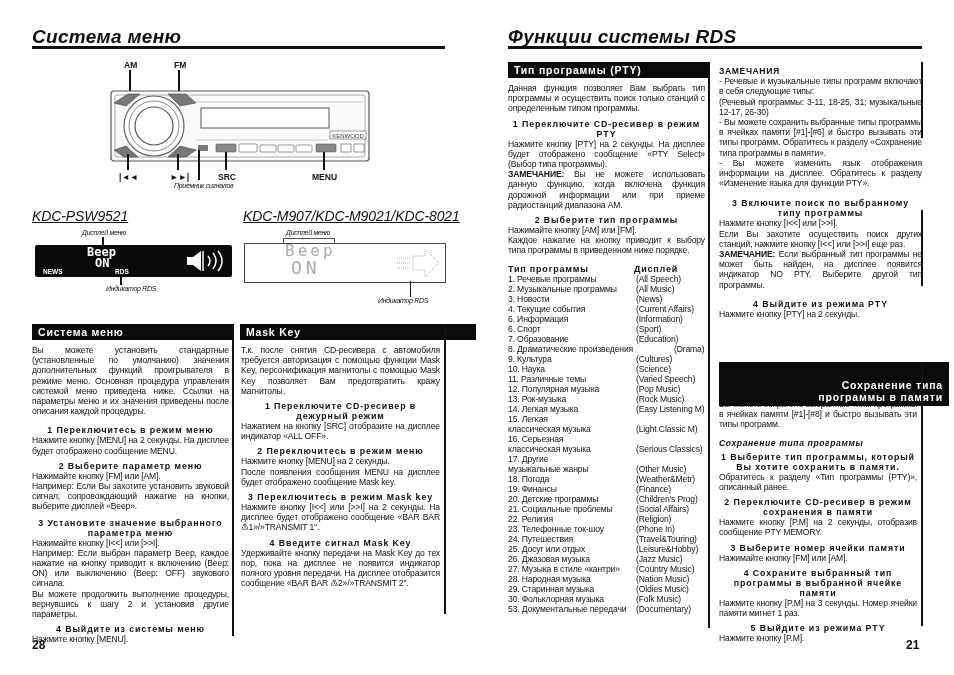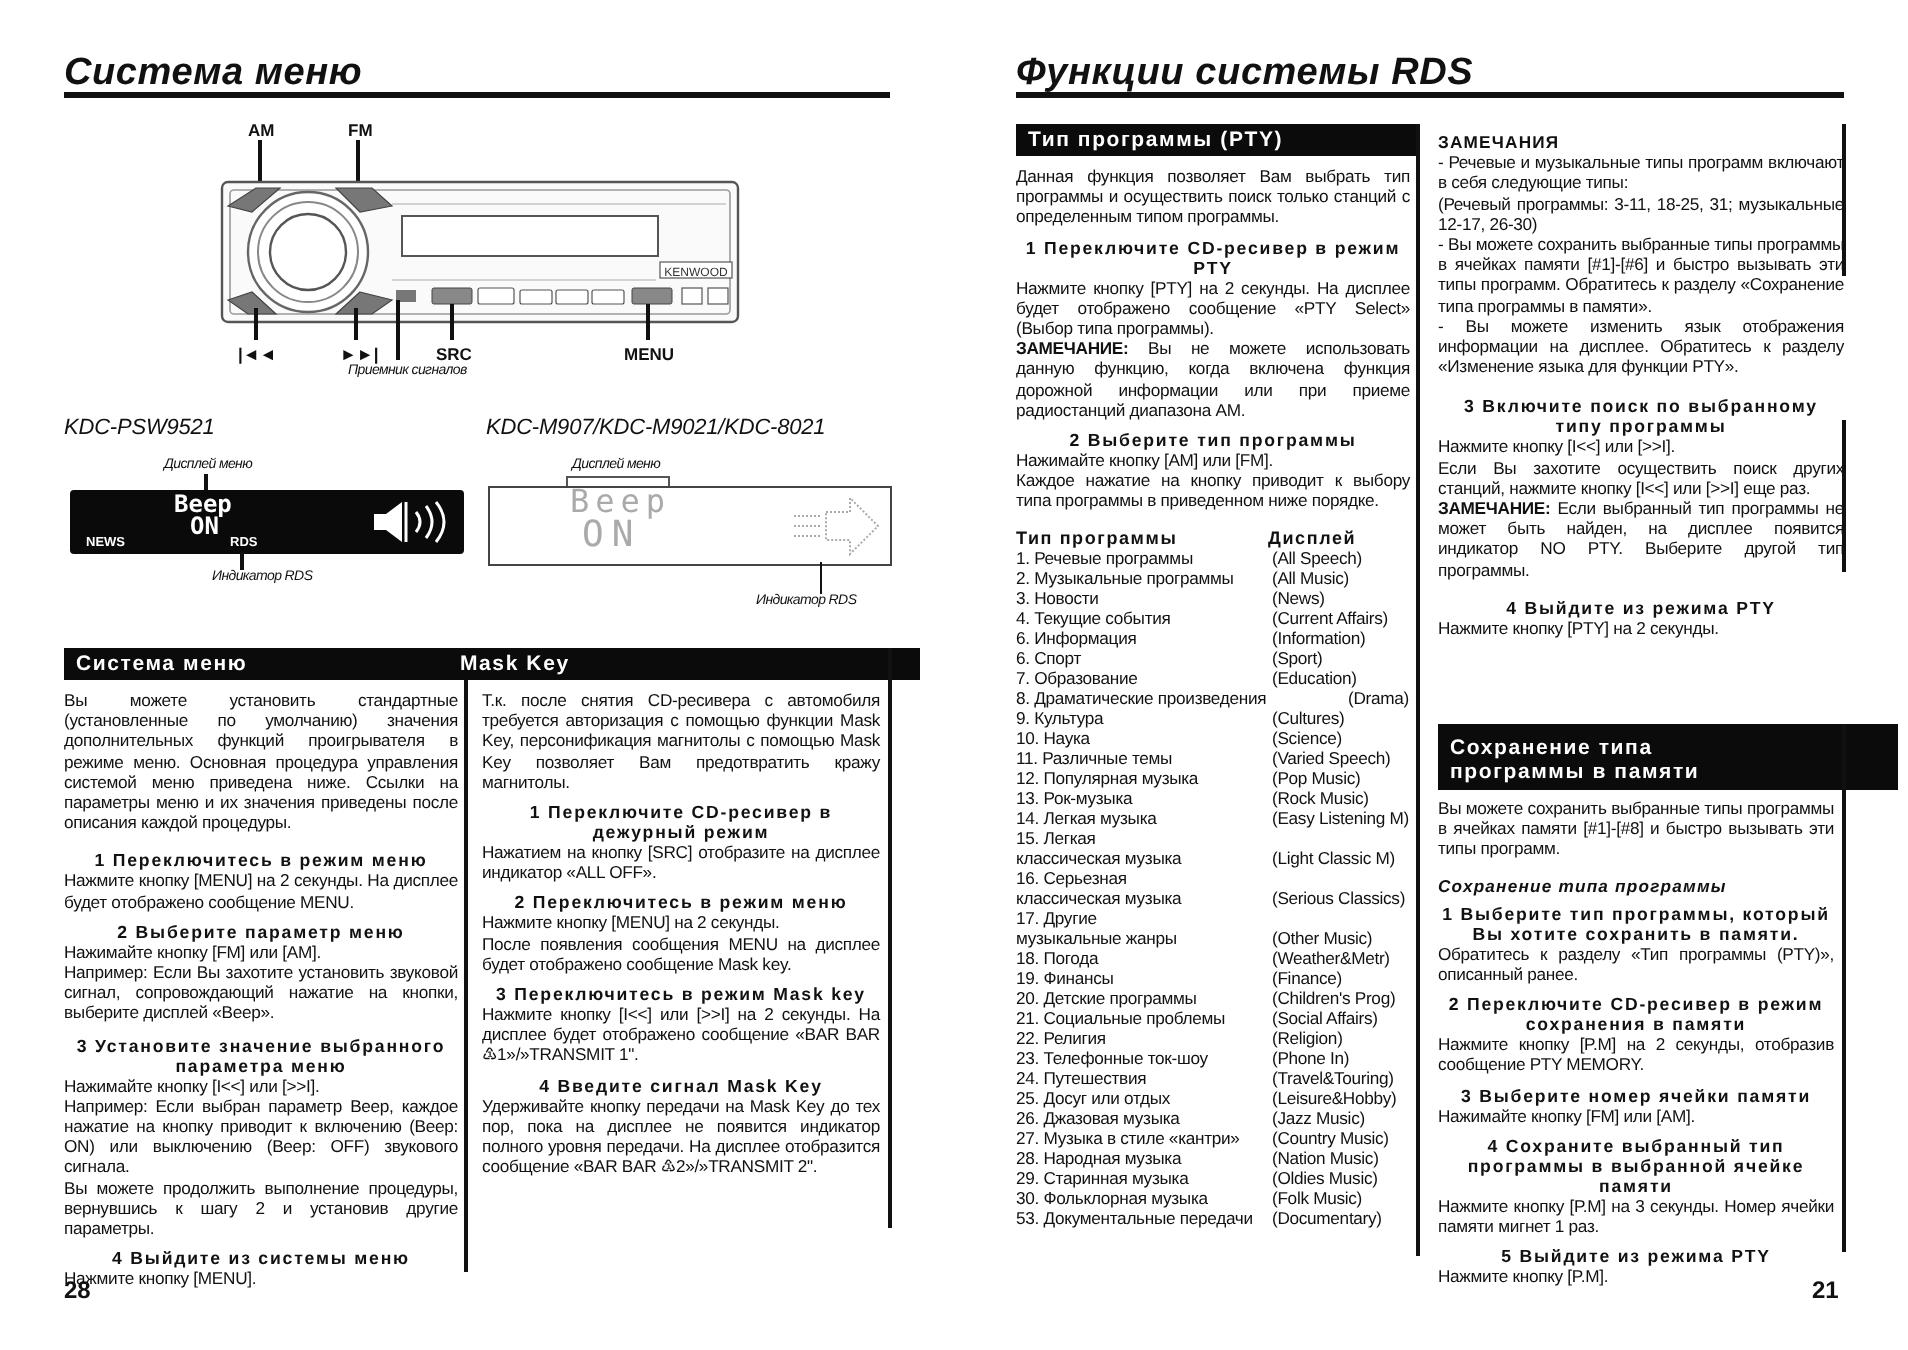--- a/index.html
+++ b/index.html
@@ -13,21 +13,21 @@
   .step-h { font-weight: bold; letter-spacing: 0.9px; font-size: 8.8px; line-height: 10px; text-align: center; }
   .note-b { font-weight: bold; }
   .sub-it { font-weight: bold; font-style: italic; letter-spacing: 0.6px; }
   .vline { background: #111; width: 2px; }
   .pagenum { font-weight: bold; font-size: 12px; }
   .pty-table { font-family: "Liberation Sans", sans-serif; font-size: 8.6px; line-height: 10px; border-collapse: collapse; letter-spacing: -0.15px; }
   .pty-table td { padding: 0; vertical-align: bottom; white-space: nowrap; }
   .pty-table td.disp { padding-left: 2px; }
   .pty-table th { text-align: left; font-weight: bold; font-size: 9px; letter-spacing: 0.8px; padding: 0; }
   .caption { font-size: 7px; font-style: italic; letter-spacing: -0.3px; }
-  .model { font-size: 11px; font-style: italic; letter-spacing: -0.1px; }
+  .model { font-size: 14px; font-style: italic; letter-spacing: -0.1px; text-decoration: underline; }
   .btnlabel { font-weight: bold; font-size: 8.5px; font-stretch: condensed; }
 </style>
 </head>
 <body>
 
 <div class="abs page-title" style="left:32px; top:26px;">Система меню</div>
 <div class="abs title-rule" style="left:32px; top:46px; width:413px;"></div>
 
 <div class="abs" style="left:108px; top:58px; width:272px; height:136px;">
   <svg width="272" height="136" viewBox="0 0 272 136">
@@ -136,21 +136,21 @@
 Например: Если выбран параметр Beep, каждое нажатие на кнопку приводит к включению (Beep: ON) или выключению (Beep: OFF) звукового сигнала.
 Вы можете продолжить выполнение процедуры, вернувшись к шагу 2 и установив другие параметры.</div>
   </div>
   <div>
     <div class="step-h">4 Выйдите из системы меню</div>
     <div style="white-space:pre-line">Нажмите кнопку [MENU].</div>
   </div>
 </div>
 <div class="abs pagenum" style="left:32px; top:638px;">28</div>
 
-<div class="abs sec-head" style="left:224px; top:324px; width:236px;">Mask Key</div>
+<div class="abs sec-head" style="left:240px; top:324px; width:236px;">Mask Key</div>
 <div class="abs vline" style="left:444px; top:324px; height:290px;"></div>
 <div class="abs txt" style="left:241px; top:345px; width:199px;">
   <p>Т.к. после снятия CD-ресивера с автомобиля требуется авторизация с помощью функции Mask Key, персонификация магнитолы с помощью Mask Key позволяет Вам предотвратить кражу магнитолы.</p>
   <div style="margin-bottom:5px;">
     <div class="step-h">1 Переключите CD-ресивер в дежурный режим</div>
     <div style="white-space:pre-line">Нажатием на кнопку [SRC] отобразите на дисплее индикатор «ALL OFF».</div>
   </div>
   <div style="margin-bottom:5px;">
     <div class="step-h">2 Переключитесь в режим меню</div>
     <div style="white-space:pre-line">Нажмите кнопку [MENU] на 2 секунды.
@@ -330,21 +330,21 @@
   <div style="white-space:pre-line">Нажмите кнопку [I&lt;&lt;] или [&gt;&gt;I].
 Если Вы захотите осуществить поиск других станций, нажмите кнопку [I&lt;&lt;] или [&gt;&gt;I] еще раз.</div>
   <p><span class="note-b">ЗАМЕЧАНИЕ:</span><span> Если выбранный тип программы не может быть найден, на дисплее появится индикатор NO PTY. Выберите другой тип программы.</span></p>
   <div style="height:4px"></div>
   <div class="step-h">4 Выйдите из режима PTY</div>
   <div>Нажмите кнопку [PTY] на 2 секунды.</div>
 </div>
 <div class="abs vline" style="left:921px; top:62px; height:76px; width:1.5px;"></div>
 <div class="abs vline" style="left:921px; top:210px; height:76px; width:1.5px;"></div>
 
-<div class="abs sec-head" style="left:719px; top:362px; width:230px; padding-top:6px; padding-bottom:3px;">
+<div class="abs sec-head" style="left:719px; top:362px; width:230px; padding-top:17px; padding-bottom:3px;text-align:right;">
   <div>Сохранение типа</div>
   <div>программы в памяти</div>
 </div>
 <div class="abs vline" style="left:921px; top:362px; height:264px; width:1.5px;"></div>
 <div class="abs txt" style="left:719px; top:399px; width:198px;">
   <p>Вы можете сохранить выбранные типы программы в ячейках памяти [#1]-[#8] и быстро вызывать эти типы программ.</p>
   <div style="height:3px"></div>
   <div class="sub-it" style="margin-bottom:4px;">Сохранение типа программы</div>
   <div style="margin-bottom:5px;">
     <div class="step-h">1 Выберите тип программы, который Вы хотите сохранить в памяти.</div>

